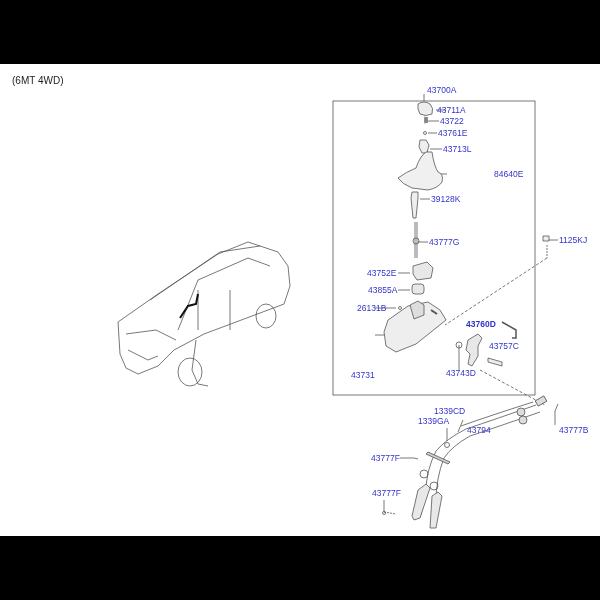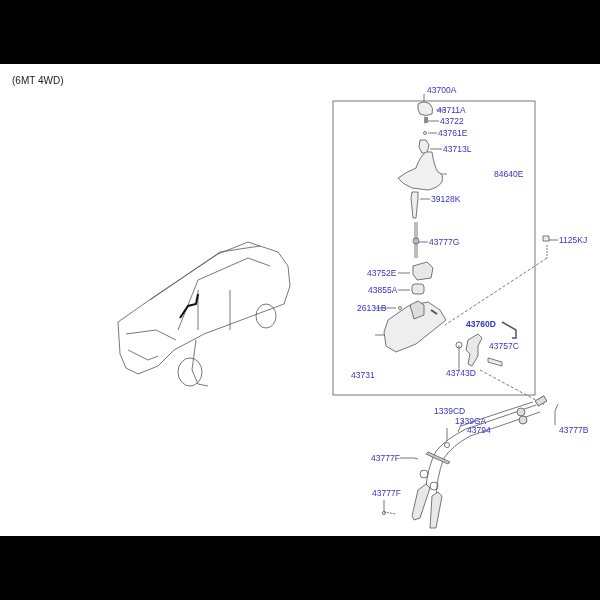--- a/index.html
+++ b/index.html
@@ -133,17 +133,17 @@
 <span class="lbl" style="left:429px;top:237px;">43777G</span>
 <span class="lbl" style="left:367px;top:268px;">43752E</span>
 <span class="lbl" style="left:368px;top:285px;">43855A</span>
 <span class="lbl" style="left:357px;top:303px;">26131B</span>
 <span class="lbl" style="left:351px;top:338px;margin-top:32px;">43731</span>
 <span class="lbl" style="left:466px;top:319px;font-weight:bold;">43760D</span>
 <span class="lbl" style="left:489px;top:341px;">43757C</span>
 <span class="lbl" style="left:446px;top:368px;">43743D</span>
 <span class="lbl" style="left:559px;top:235px;">1125KJ</span>
 <span class="lbl" style="left:434px;top:406px;">1339CD</span>
-<span class="lbl" style="left:455px;top:416px;">1339GA</span>
+<span class="lbl" style="left:418px;top:416px;">1339GA</span>
 <span class="lbl" style="left:467px;top:409px;margin-top:16px;">43794</span>
 <span class="lbl" style="left:539px;top:425px;margin-left:20px;">43777B</span>
 <span class="lbl" style="left:371px;top:453px;">43777F</span>
 <span class="lbl" style="left:372px;top:488px;">43777F</span>
 
 </body></html>

